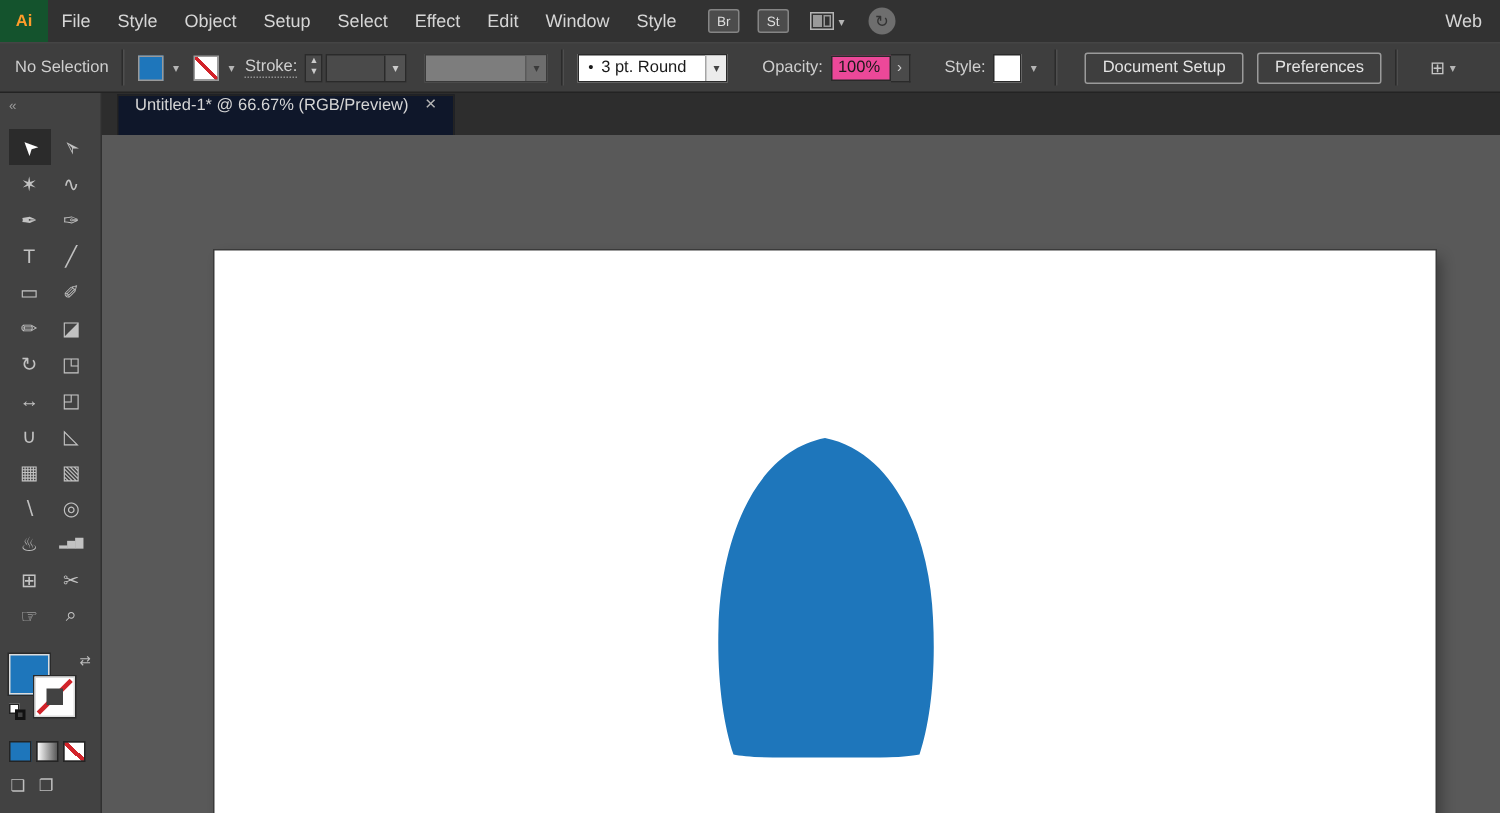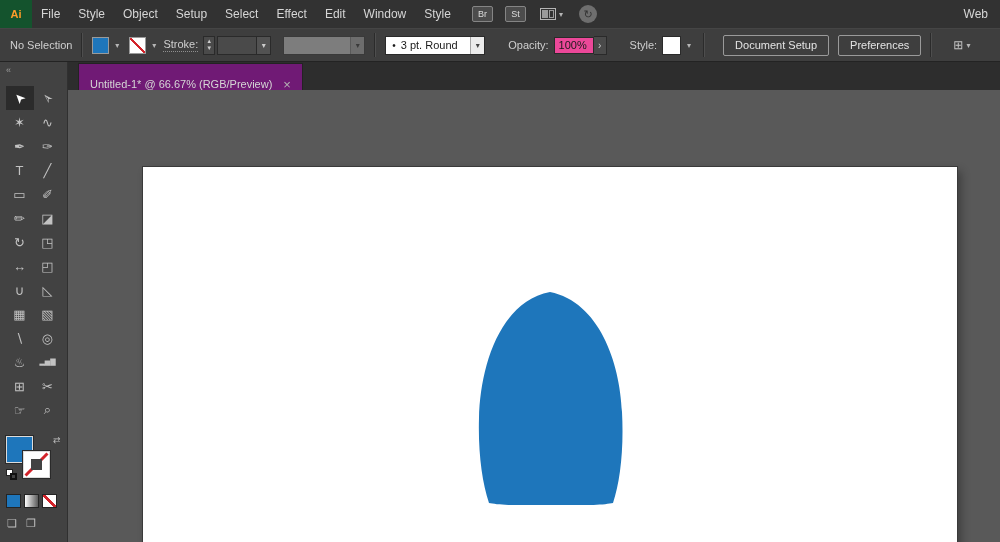--- a/index.html
+++ b/index.html
@@ -56,22 +56,22 @@
     display:flex; align-items:center; padding-left:4px; margin-left:5px; }
   .expandbtn { width:13px; height:19px; background:#4a4a4a; border:1px solid #2a2a2a; border-left:none;
     color:#ccc; font-size:10px; display:flex; align-items:center; justify-content:center; }
   .stylesw { width:19px; height:19px; background:#fff; border:1px solid #2a2a2a; margin-left:5px; }
   .btn { height:21px; padding:0 11px; border:1px solid #9a9a9a; border-radius:2px;
     display:flex; align-items:center; color:#e4e4e4; margin-left:9px; background:#3e3e3e; }
   .alignicon { margin-left:12px; color:#c5c5c5; font-size:12px; display:flex; align-items:center; }
   
   .tabbar { position:absolute; left:68px; top:62px; width:932px; height:28px;
     background:#2d2d2d; display:flex; align-items:flex-end; }
-  .tab { height:27px; margin-left:10px; background:#701a75; border:1px solid #232323; border-bottom:none;
-    display:flex; align-items:flex-end; padding:0 11px; color:#d5d5d5; font-size:11px; white-space:nowrap; }
+  .tab { height:27px; margin-left:10px; background:#0f172a; border:1px solid #232323; border-bottom:none;
+    display:flex; align-items:flex-start; padding:0 11px; color:#d5d5d5; font-size:11px; white-space:nowrap; }
   .tabclose { margin-left:11px; color:#b5b5b5; font-size:13px; line-height:10px; }
   
   .sidebar { position:absolute; left:0; top:62px; width:68px; height:480px;
     background:#424242; border-right:1px solid #303030; }
   .collapse { height:16px; display:flex; align-items:center; padding-left:6px;
     color:#9c9c9c; font-size:9px; }
   .toolgrid { display:grid; grid-template-columns:28px 28px; grid-auto-rows:24px;
     justify-content:center; margin-top:8px; }
   .tool { display:flex; align-items:center; justify-content:center; color:#c2c2c2; font-size:13px; }
   .tool.active { background:#2b2b2b; color:#fff; }

